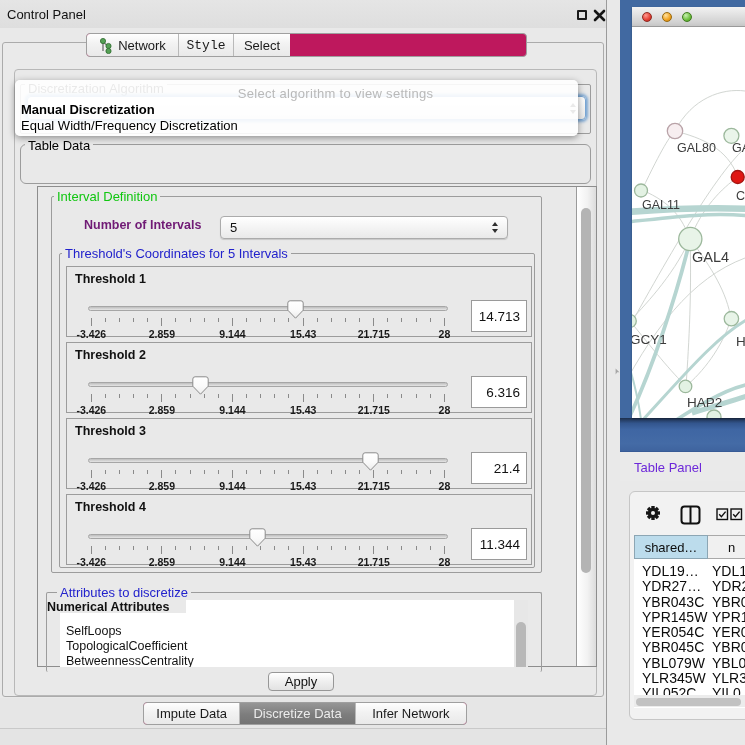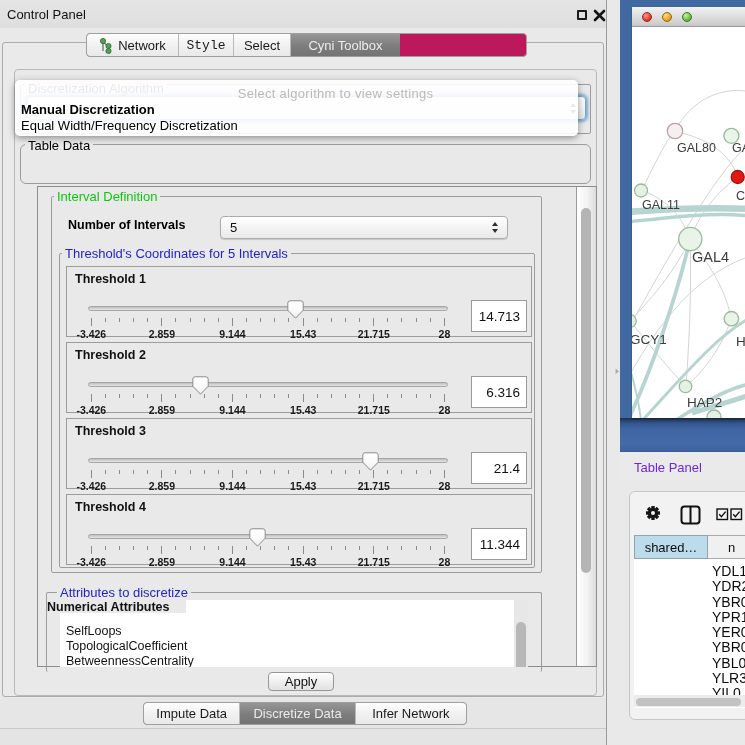--- a/index.html
+++ b/index.html
@@ -80,21 +80,20 @@
   <div class="tab" style="width:91px;">
     <svg width="15" height="17" viewBox="0 0 15 17" style="margin-right:4px;">
       <line x1="4" y1="4" x2="4" y2="14" stroke="#777" stroke-width="1.4"></line>
       <line x1="4" y1="5" x2="9" y2="9" stroke="#777" stroke-width="1.4"></line>
       <circle cx="4" cy="4" r="2.6" fill="#55a055" stroke="#2d6b2d" stroke-width="0.8"></circle>
       <circle cx="9.5" cy="9" r="2.6" fill="#55a055" stroke="#2d6b2d" stroke-width="0.8"></circle>
       <circle cx="9.5" cy="14" r="2.6" fill="#55a055" stroke="#2d6b2d" stroke-width="0.8"></circle>
     </svg>Network</div>
   <div class="tab" style="width:55px;font-family:Liberation Mono, monospace;">Style</div>
   <div class="tab" style="width:57px;">Select</div>
-  <div class="tab dark" style="width:110px;">Cyni Toolbox</div>
 </div>
 
 <div class="grp" style="left:20px; top:84px; width:571px; height:50px;">
   <span class="lbl" style="top:-4px; color:#222;">Discretization Algorithm</span>
 </div>
 <div class="combo" style="left:27px; top:96px; width:559px; height:24px; border-color:#79a6d4; box-shadow:0 0 3px 2px rgba(96,150,205,0.8);">
   <div class="arrows">
       <i class="up"></i>
       <i class="dn"></i>
     </div>
@@ -106,21 +105,21 @@
 
 <div class="abs" style="left:37px; top:186px; width:560px; height:481px; border:1px solid #8d8d8d; background:#e9e9e9; overflow:hidden;">
 </div>
 
 <div class="abs" style="left:576px; top:187px; width:20px; height:479px; border-left:1px solid #9a9a9a; background:linear-gradient(90deg,#ffffff,#f2f2f2 55%,#dcdcdc);"></div>
 <div class="abs" style="left:581px; top:208px; width:10px; height:365px; background:#b4b4b4; border-radius:5px;"></div>
 
 <div class="grp" style="left:51px; top:196px; width:491px; height:377px;">
   <span class="lbl" style="left:2px; color:#0fc60f;">Interval Definition</span>
 </div>
-<div class="abs" style="left:68px; top:218px; font-size:12.5px; font-weight:bold; color:#000000;">Number of Intervals</div>
+<div class="abs" style="left:84px; top:218px; font-size:12.5px; font-weight:bold; color:#701a75;">Number of Intervals</div>
 <div class="combo" style="left:220px; top:216px; width:288px; height:23px;">5
   <div class="arrows">
       <i class="up"></i>
       <i class="dn"></i>
     </div>
 </div>
 
 <div class="grp" style="left:59px; top:253px; width:476px; height:315px;">
   <span class="lbl" style="left:2px; color:#2222cc;">Threshold's Coordinates for 5 Intervals</span>
 </div>
@@ -462,17 +461,18 @@
       <rect x="1" y="1" width="10.5" height="10.5"></rect>
       <rect x="15" y="1" width="10.5" height="10.5"></rect>
       <path d="M3.2 6.2 l2.2 2.4 L9.6 3.6"></path>
       <path d="M17.2 6.2 l2.2 2.4 L23.6 3.6"></path>
     </g>
   </svg>
 
   <div class="abs" style="left:4px; top:43px; width:126px; height:173px; background:#fff; overflow:hidden; font-size:13px; color:#0c0c0c;">
     <div class="abs" style="left:0; top:0; width:74px; height:24px; background:#bcdcec; border:1px solid #8ca6b4; display:flex; align-items:center; justify-content:center;">shared…</div>
     <div class="abs" style="left:74px; top:0; width:80px; height:24px; background:#f0f0f0; border:1px solid #a9a9a9; border-left:none; display:flex; align-items:center; padding-left:20px;">n</div>
+    <div class="abs" style="left:8px; top:29px; line-height:15.3px; font-size:14px;">YDL19…<br>YDR27…<br>YBR043C<br>YPR145W<br>YER054C<br>YBR045C<br>YBL079W<br>YLR345W<br>YIL052C</div>
     <div class="abs" style="left:78px; top:29px; line-height:15.3px; font-size:14px;">YDL1<br>YDR2<br>YBR0<br>YPR1<br>YER0<br>YBR0<br>YBL0<br>YLR3<br>YIL0</div>
     <div class="abs" style="left:0px; top:160px; width:126px; height:12px; background:#ececec;"></div>
     <div class="abs" style="left:1.5px; top:163px; width:105px; height:7.5px; background:#c2c2c2; border-radius:4px;"></div>
   </div>
 </div>
 
 </body></html>

